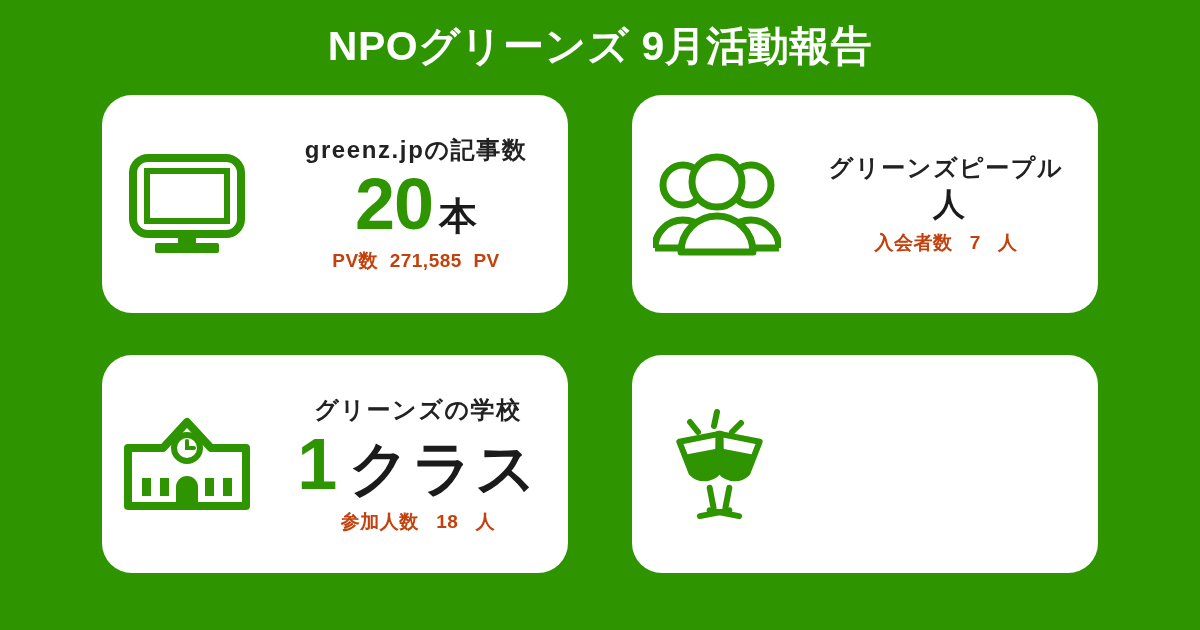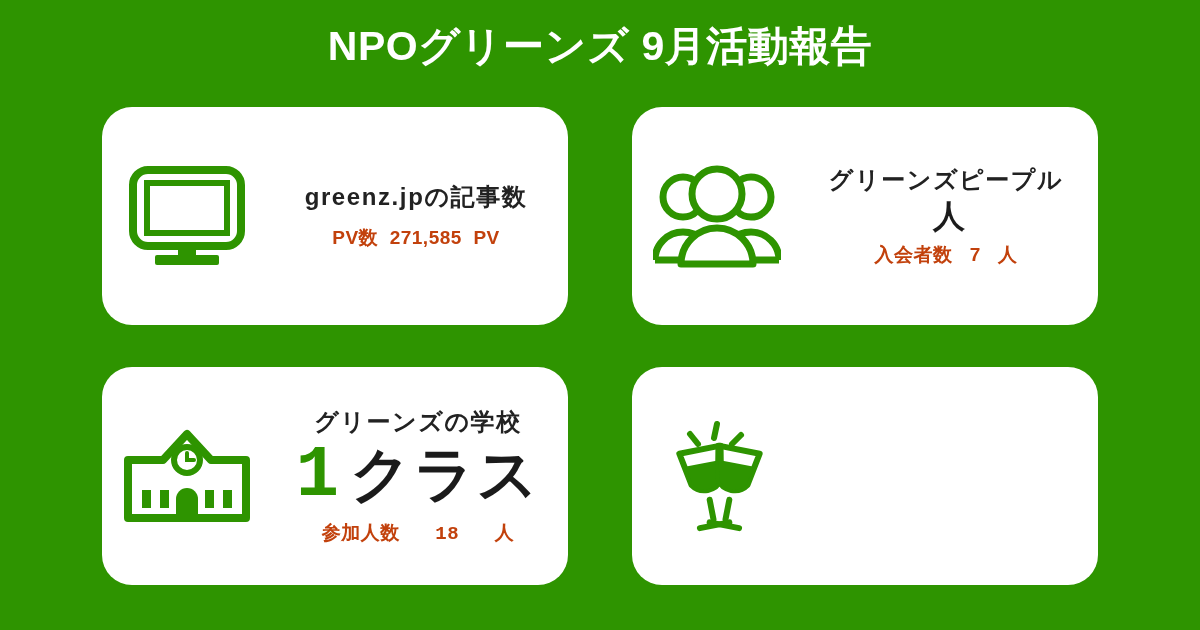--- a/index.html
+++ b/index.html
@@ -31,21 +31,21 @@
     font-size: 41px;
     font-weight: bold;
     letter-spacing: 0.5px;
     line-height: 1.2;
     white-space: nowrap;
   }
 
   
   .grid {
     position: absolute;
-    top: 107px;
+    top: 95px;
     left: 102px;
     width: 996px;
     height: 478px;
     display: grid;
     grid-template-columns: 466px 466px;
     grid-template-rows: 218px 218px;
     column-gap: 64px;
     row-gap: 42px;
   }
   .card {
@@ -112,21 +112,21 @@
   .stat-sub {
     color: #c2410c;
     font-size: 19px;
     font-weight: bold;
     letter-spacing: 0.5px;
     margin-top: 10px;
     white-space: pre;
   }
 
   
-  .card-school .stat-body { padding-left: 4px; font-family: Liberation Mono, monospace; }
+  .card-school .stat-body { padding-left: 4px; }
   .card-events .stat-main { align-items: flex-end; }
 </style>
 </head>
 <body>
 
 <div class="poster">
 
   <div class="title">NPOグリーンズ 9月活動報告</div>
 
   <div class="grid">
@@ -135,20 +135,24 @@
       <div class="icon-wrap">
         <svg width="120" height="102" viewBox="0 0 120 102" fill="none">
           <rect x="6" y="5" width="108" height="76" rx="15" ry="15" stroke="#2E9400" stroke-width="8"></rect>
           <rect x="20" y="18" width="80" height="50" stroke="#2E9400" stroke-width="6"></rect>
           <rect x="51" y="81" width="18" height="11" fill="#2E9400"></rect>
           <rect x="28" y="90" width="64" height="10" rx="2" fill="#2E9400"></rect>
         </svg>
       </div>
       <div class="stat-body">
         <div class="stat-heading">greenz.jpの記事数</div>
+        <div class="stat-main">
+          <span class="stat-number">20</span>
+          <span class="stat-unit unit-md">本</span>
+        </div>
         <div class="stat-sub">PV数  271,585  PV</div>
       </div>
     </div>
 
     <div class="card card-people">
       <div class="icon-wrap">
         <svg width="128" height="104" viewBox="0 0 128 104" fill="none">
           <circle cx="30" cy="33" r="20" stroke="#2E9400" stroke-width="7"></circle>
           <circle cx="98" cy="33" r="20" stroke="#2E9400" stroke-width="7"></circle>
           <path d="M2 96 a28 28 0 0 1 56 0" stroke="#2E9400" stroke-width="7" fill="none"></path>

